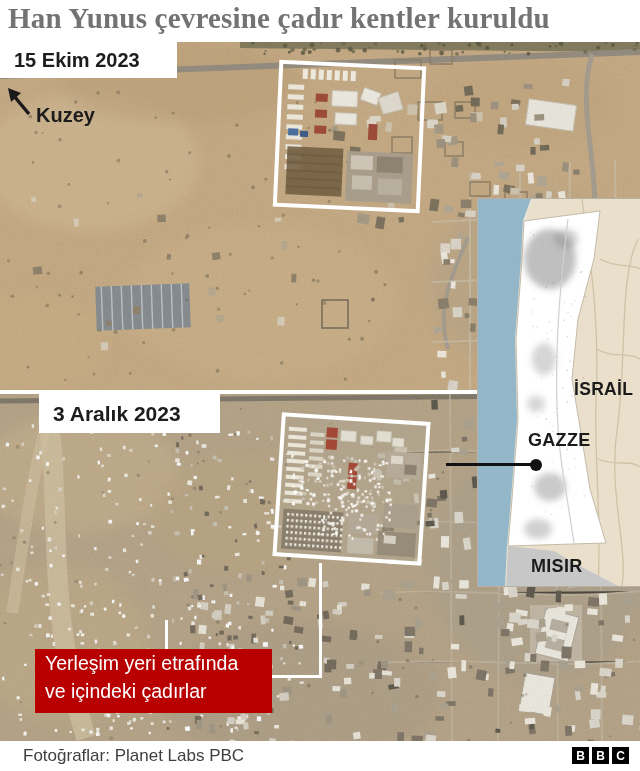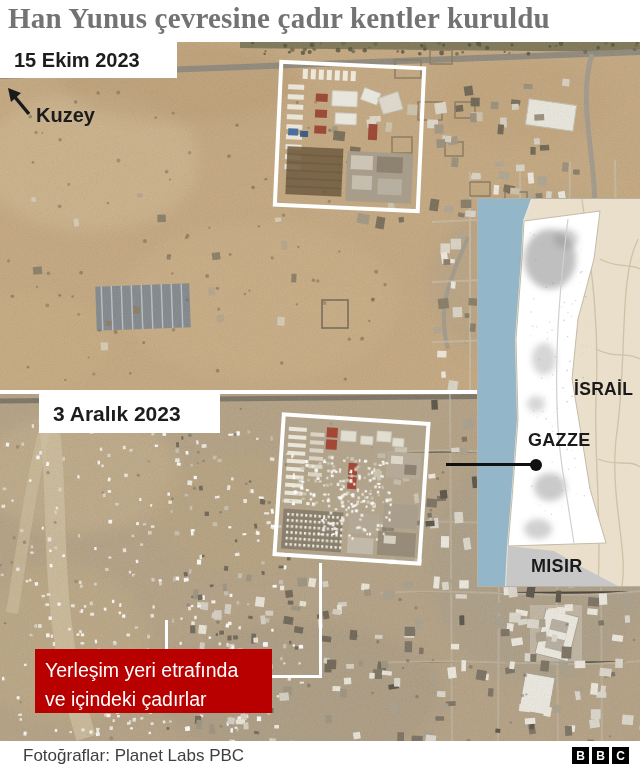--- a/index.html
+++ b/index.html
@@ -26,21 +26,21 @@
   #frame1{left:276px;top:63px;width:139px;height:139px;transform:rotate(2.6deg);}
   #frame2{left:277px;top:417px;width:141px;height:136px;transform:rotate(3.8deg);}
   .frame svg{position:absolute;left:0;top:0;}
   
   .lead{position:absolute;background:#fff;z-index:6;}
   #lead-v1{left:319px;top:563px;width:3px;height:114px;}
   #lead-h1{left:270px;top:675px;width:52px;height:3px;}
   #lead-v2{left:165px;top:620px;width:3px;height:31px;}
   
   #callout{position:absolute;left:35px;top:649px;width:237px;height:64px;background:#b80000;
-    z-index:7;color:#fff;display:flex;flex-direction:column;justify-content:flex-end;
+    z-index:7;color:#fff;display:flex;flex-direction:column;justify-content:flex-start;
     padding-left:10px;box-sizing:border-box;font-size:19.5px;line-height:1.45;}
   
   #inset{position:absolute;left:478px;top:199px;width:162px;height:387px;z-index:8;
     background:#bef264;outline:1px solid #b9b2a4;}
   .inset-label{position:absolute;font-weight:bold;color:#1a1a1a;z-index:9;letter-spacing:.3px;}
   #lbl-israel{left:96px;top:180px;font-size:17.5px;}
   #lbl-gazze{left:50px;top:231px;font-size:18px;text-align:center;}
   #lbl-misir{left:41px;top:357px;font-size:18px;margin-left:12px;}
   #loc-line{position:absolute;left:446px;top:463px;width:90px;height:3px;background:#111;z-index:9;}
   #loc-dot{position:absolute;left:530px;top:459px;width:12px;height:12px;border-radius:50%;

